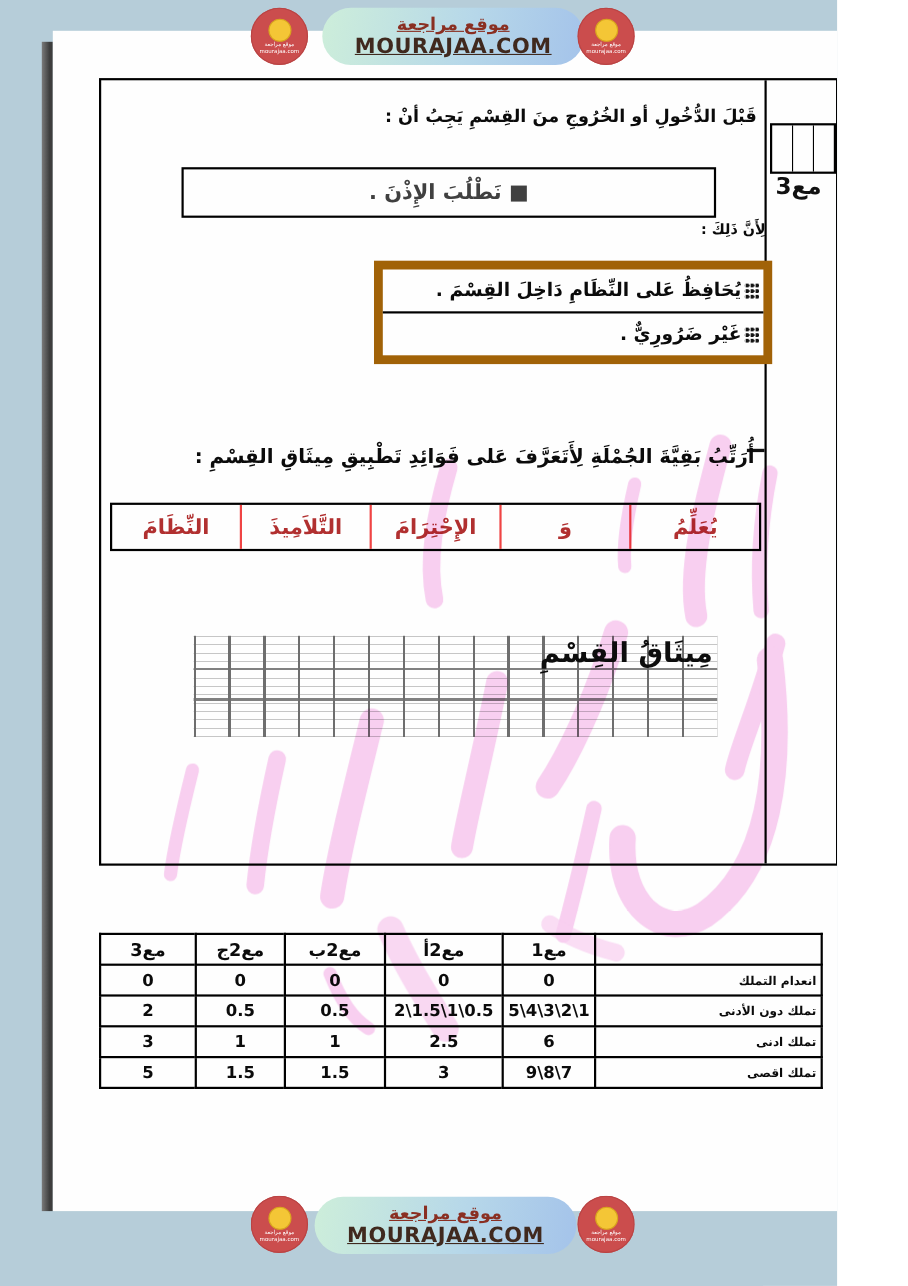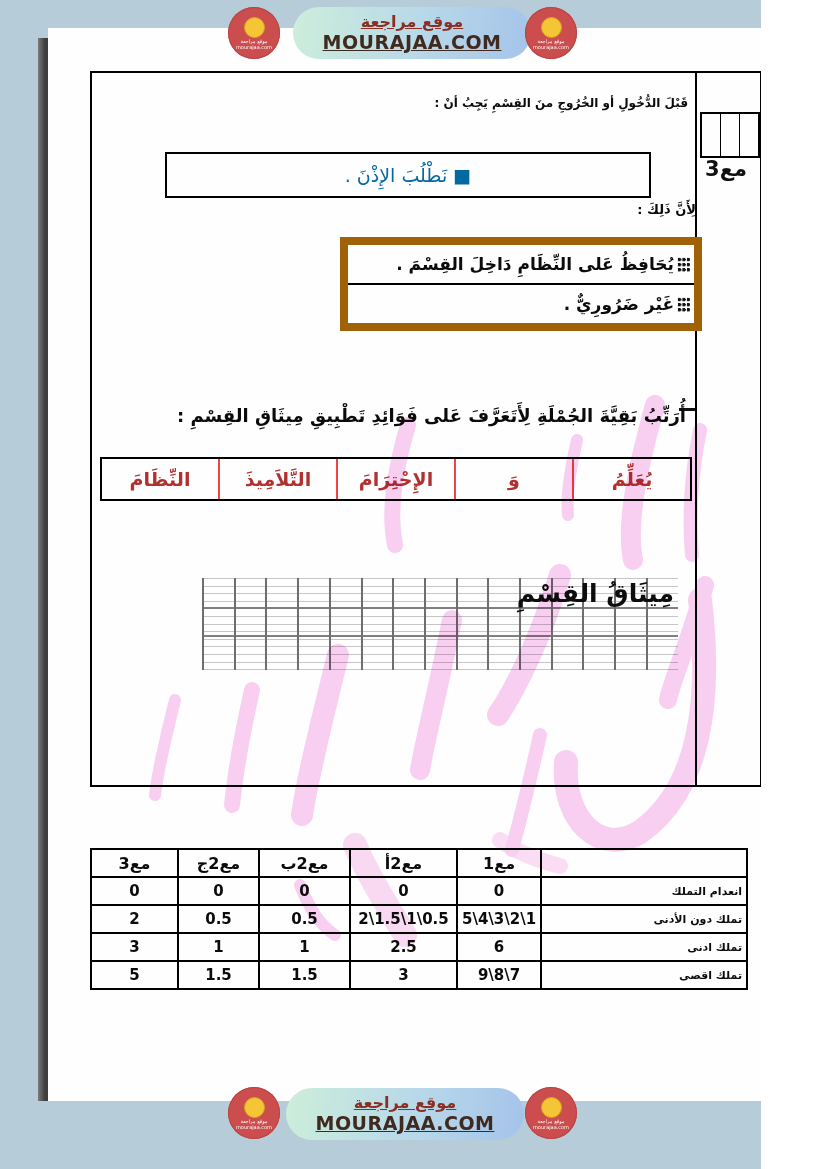--- a/index.html
+++ b/index.html
@@ -25,47 +25,47 @@
   
   .frame{position:absolute;left:90px;top:71px;width:668px;height:712px;border:2px solid #000;background:transparent;}
   .frame-divider{position:absolute;left:603px;top:0;width:2px;height:100%;background:#000;}
   .score-box{position:absolute;left:700px;top:112px;width:56px;height:42px;border:2px solid #000;display:flex;}
   .score-cell{flex:1;border-left:1.5px solid #000;}
   .score-cell:first-child{border-left:none;}
   .margin-label{position:absolute;left:694px;top:157px;width:64px;text-align:center;
         font-size:21px;font-weight:bold;color:#111;direction:rtl;}
 
   .artext{position:absolute;direction:rtl;text-align:right;color:#0b0b0b;font-weight:bold;}
-  .prompt1{left:200px;top:96px;width:488px;font-size:12px;}
+  .prompt1{left:200px;top:96px;width:488px;font-size:16px;}
   .because{left:408px;top:202px;width:288px;font-size:13px;}
   .prompt2{left:120px;top:405px;width:566px;font-size:18px;}
   .lead-line{position:absolute;left:679px;top:408px;width:16px;height:3px;background:#111;}
 
   .options-box{position:absolute;left:165px;top:152px;width:482px;height:42px;border:2px solid #000;
         display:flex;direction:rtl;}
-  .option-cell{display:flex;align-items:center;justify-content:center;font-weight:normal;font-size:19px;
-        direction:rtl;color:#0369a1;}
+  .option-cell{display:flex;align-items:center;justify-content:center;font-weight:bold;font-size:19px;
+        direction:rtl;color:#404040;}
   .option-cell.first{width:257px;border-left:2px solid #000;}
   .option-cell.second{flex:1;}
 
   .reasons-box{position:absolute;left:340px;top:237px;width:346px;border:8px solid #a16207;}
   .reason-row{height:38px;display:flex;align-items:center;direction:rtl;padding:0 4px;gap:3px;
         font-size:17px;font-weight:bold;color:#0b0b0b;}
   .reason-row + .reason-row{border-top:2px solid #000;}
   .dotgrid{display:inline-block;width:13px;height:15px;flex:0 0 13px;
         background-image:radial-gradient(circle at 2.4px 2.6px,#151515 1.7px,transparent 2px);
         background-size:4.5px 5.1px;}
 
   .words-box{position:absolute;left:100px;top:457px;width:588px;height:40px;border:2px solid #000;
         display:flex;direction:rtl;}
   .word-cell{flex:1;display:flex;align-items:center;justify-content:center;
         font-size:19px;font-weight:bold;color:#b13030;border-left:2px solid #ef4444;direction:rtl;}
   .word-cell:last-child{border-left:none;}
 
-  .gridpaper{position:absolute;left:202px;top:578px;width:476px;height:92px;
+  .gridpaper{position:absolute;left:176px;top:578px;width:476px;height:92px;
         background-image:
           repeating-linear-gradient(90deg,#6e6e6e 0 2px,transparent 2px 31.7px),
           linear-gradient(180deg,transparent 0 29px,#808080 29px 31px,transparent 31px 57px,#808080 57px 59px,transparent 59px 100%),
           repeating-linear-gradient(180deg,#c6c6c6 0 1px,transparent 1px 7.6px);}
   .grid-title{position:absolute;right:4px;top:1px;font-size:25px;font-weight:bold;color:#0d0d0d;direction:rtl;}
 
   
   .gtable{position:absolute;left:90px;top:848px;border-collapse:collapse;direction:rtl;background:transparent;}
   .gtable td,.gtable th{border:2px solid #000;height:26px;padding:0 4px;font-weight:bold;color:#0b0b0b;}
   .gtable th{font-size:16px;direction:rtl;}

